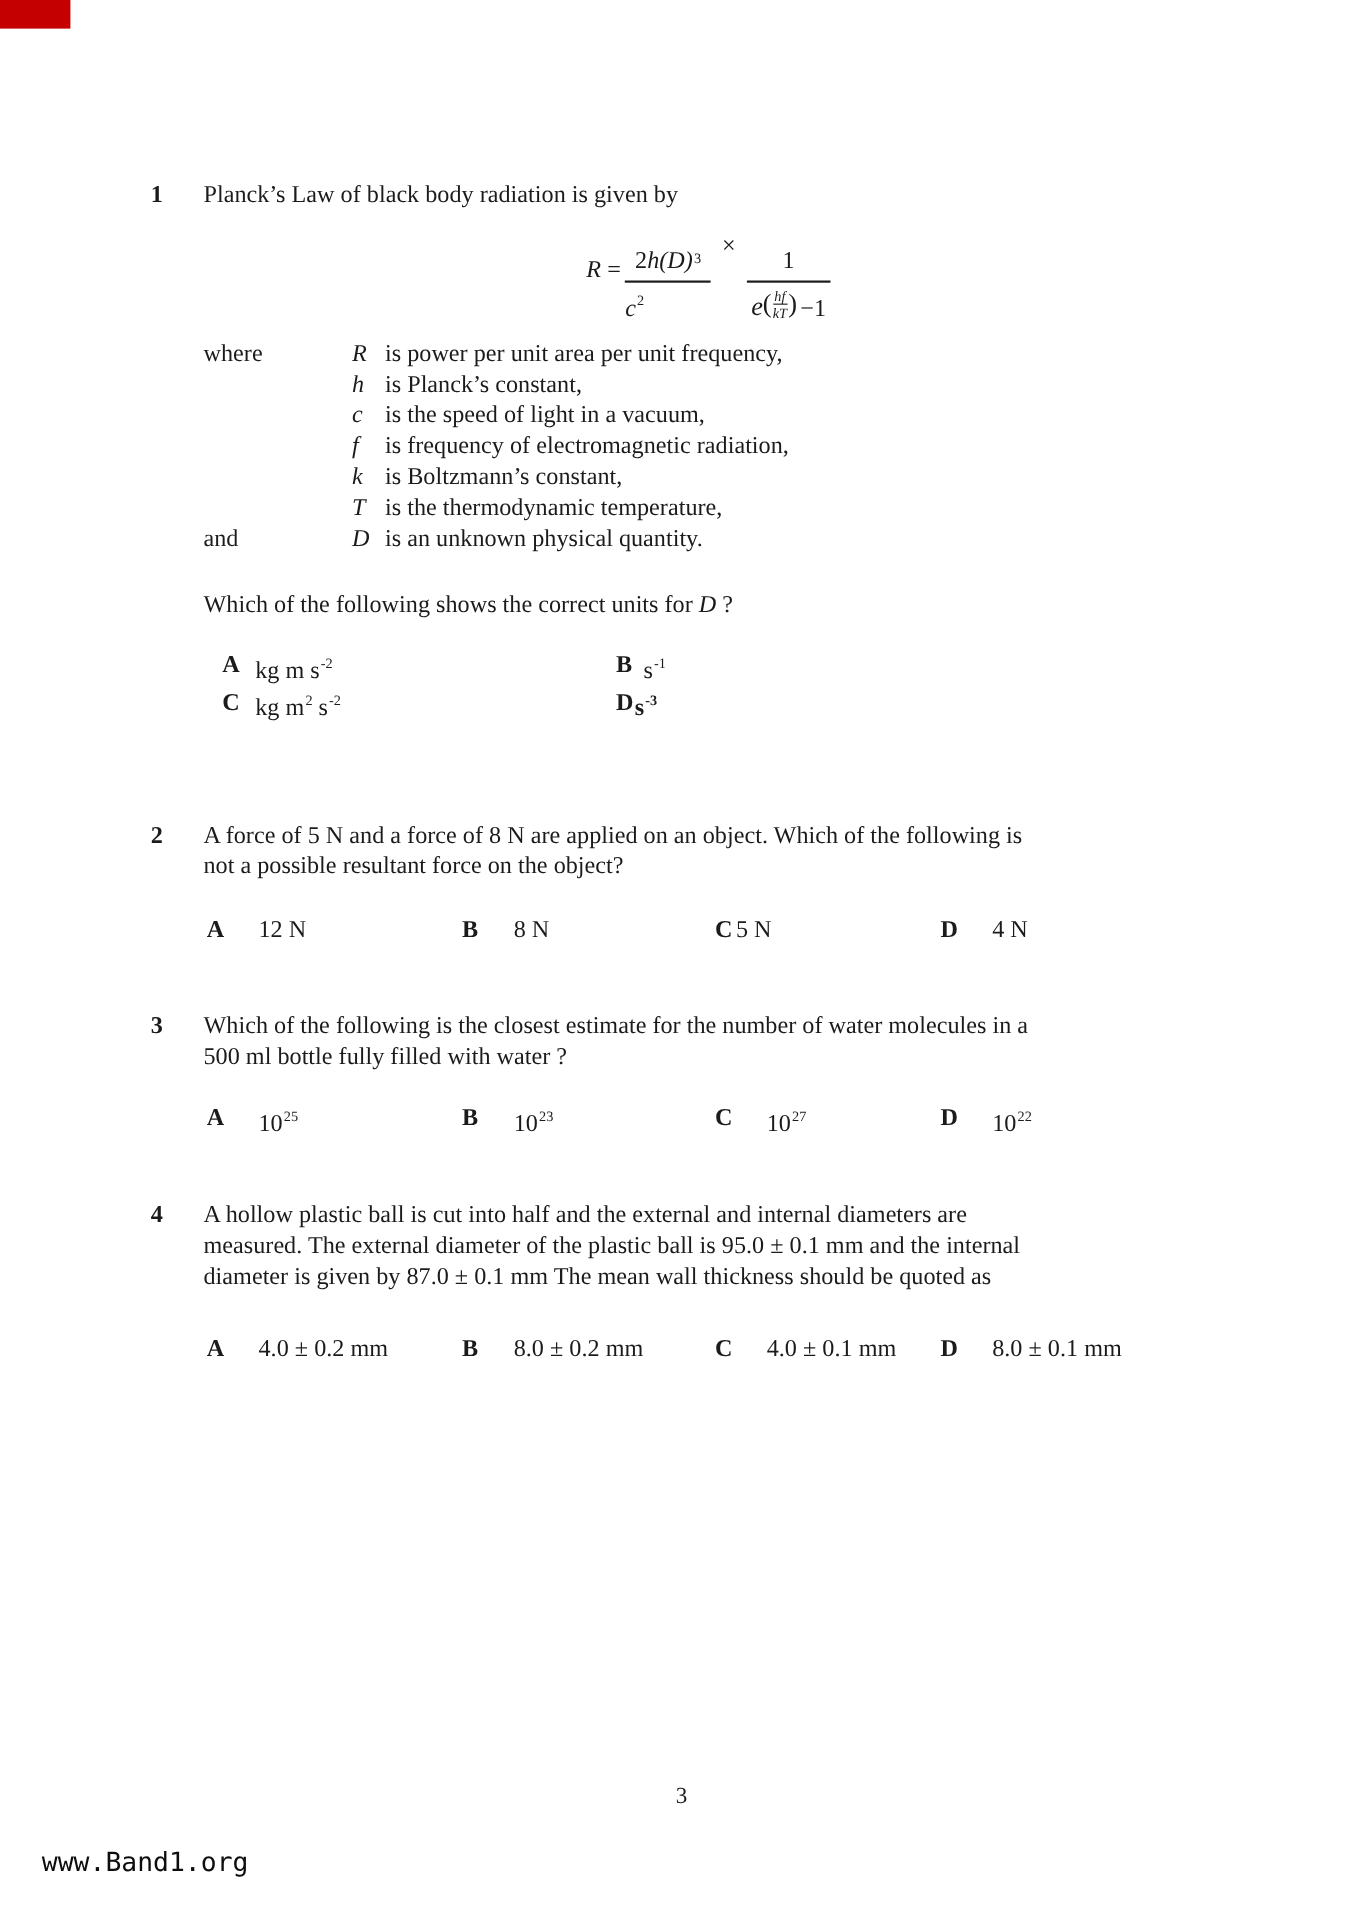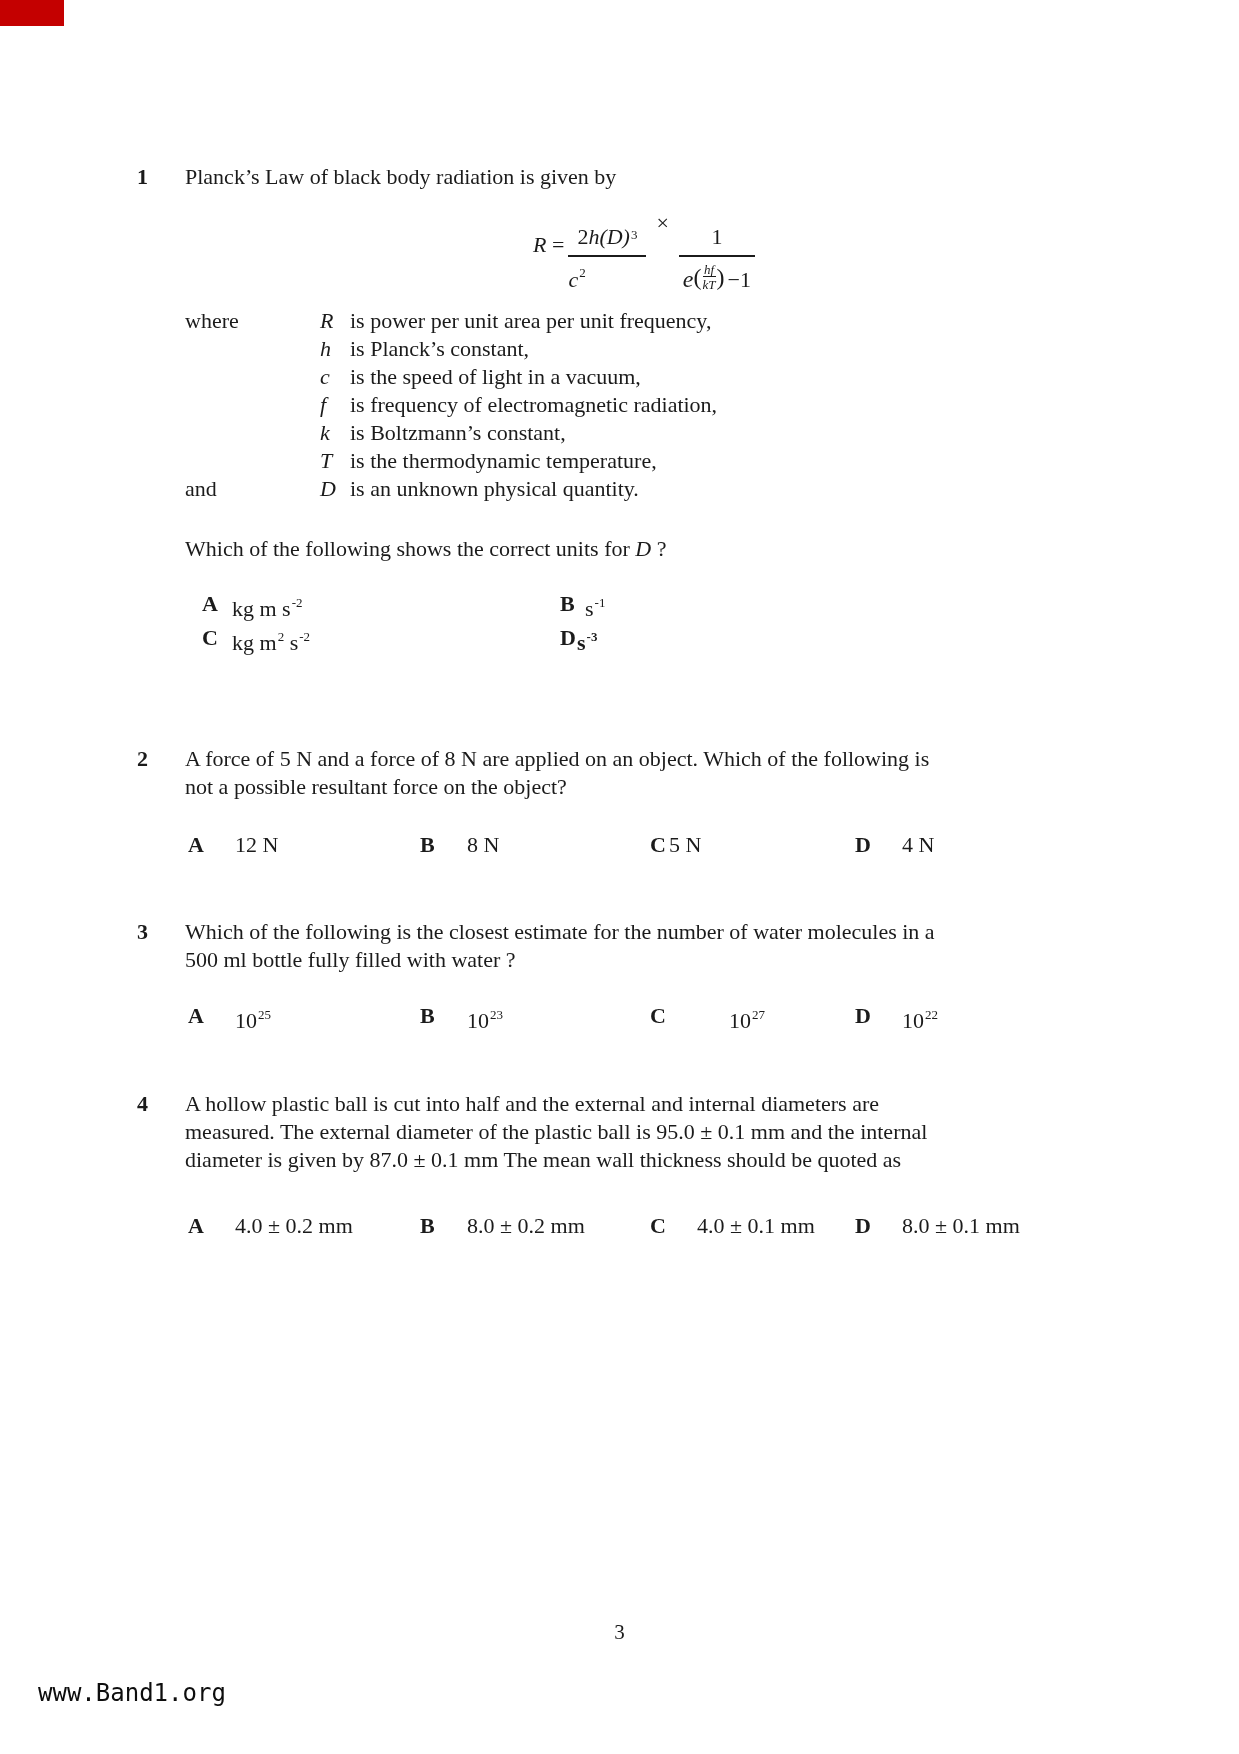--- a/index.html
+++ b/index.html
@@ -180,21 +180,21 @@
           <div class="qline">Which of the following is the closest estimate for the number of water molecules in a</div>
           <div class="qline">500 ml bottle fully filled with water ?</div>
         </div>
       <div class="opts" style="margin-top:28px" id="q3-opts">
           <div class="optrow">
             <span class="olabel" style="left: 3px;">A</span>
             <span class="oval" style="left: 50px;">10<sup>25</sup></span>
             <span class="olabel" style="left: 235px;">B</span>
             <span class="oval" style="left: 282px;">10<sup>23</sup></span>
             <span class="olabel" style="left: 465px;">C</span>
-            <span class="oval" style="left: 512px; margin-left: 32px;">10<sup>27</sup></span>
+            <span class="oval" style="left: 512px;">10<sup>27</sup></span>
             <span class="olabel" style="left: 670px;">D</span>
             <span class="oval" style="left: 717px;">10<sup>22</sup></span>
           </div>
         </div>
     </div>
   </section>
 
   <section class="q" style="top:1090px">
     <div class="qnum">4</div>
     <div class="qbody">

